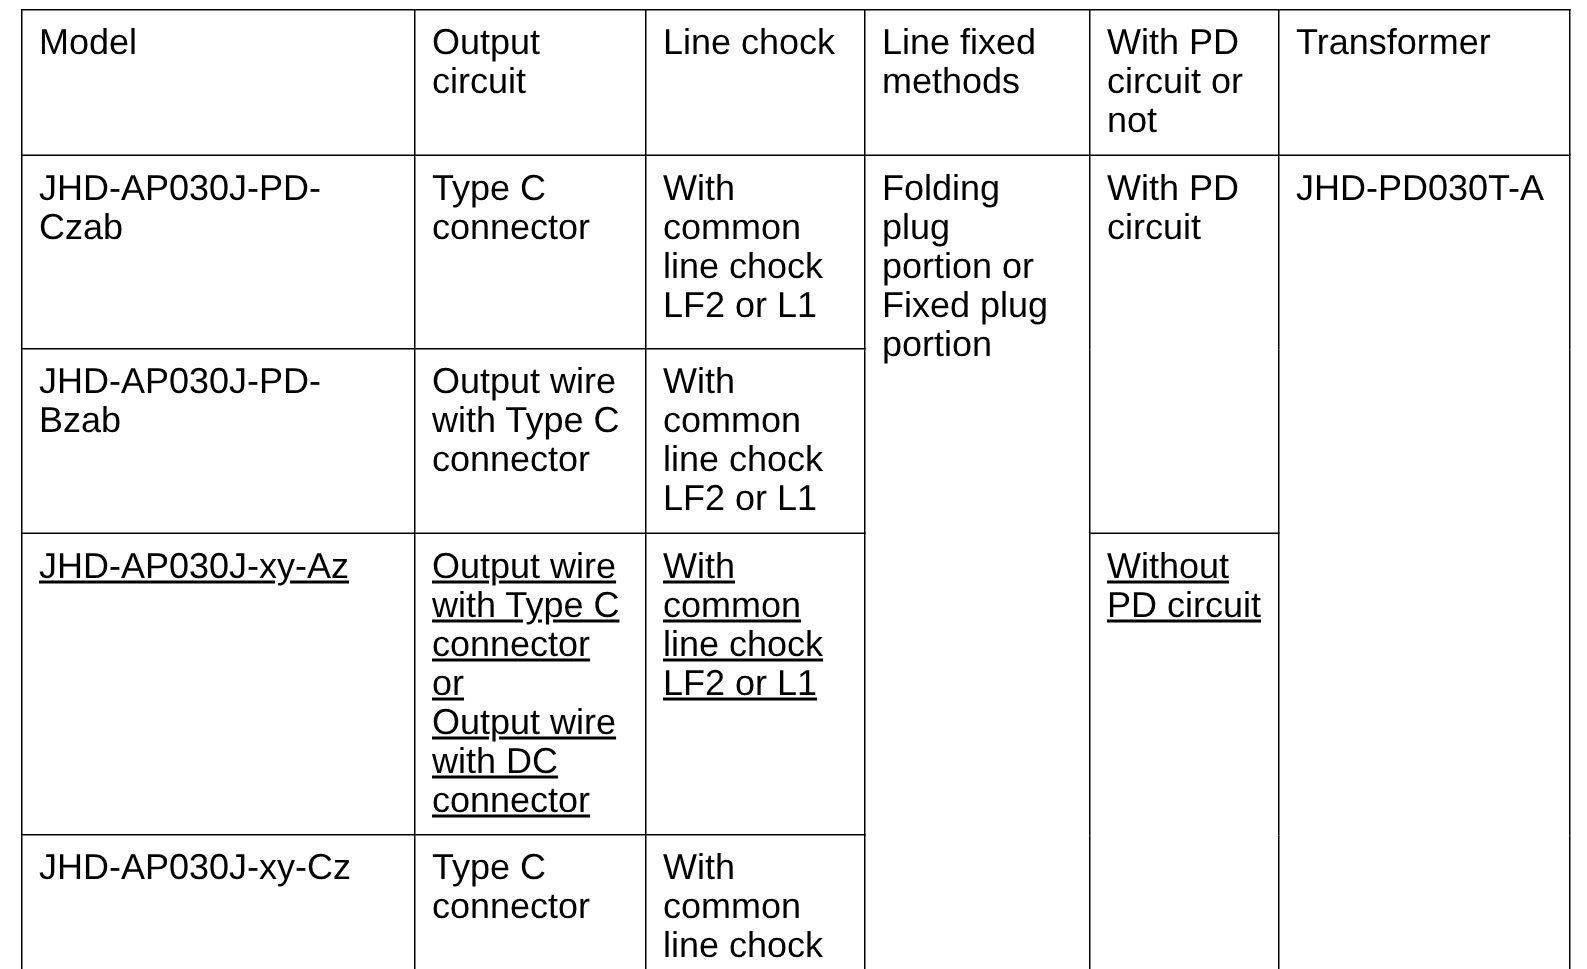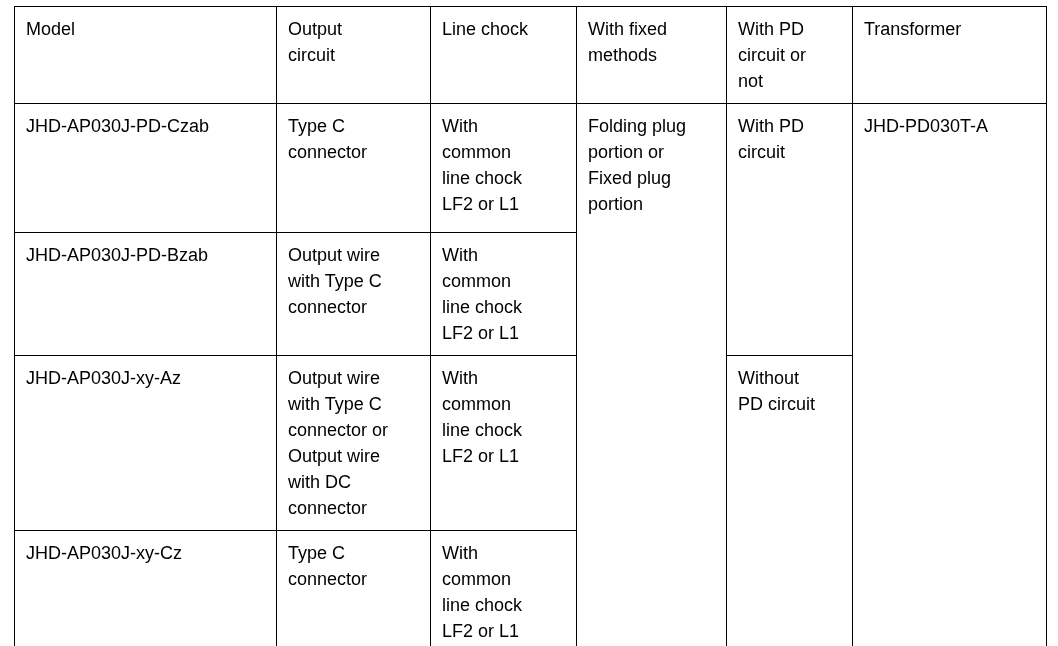--- a/index.html
+++ b/index.html
@@ -28,35 +28,35 @@
     border-collapse: collapse;
     table-layout: fixed;
     background: #ffffff;
   }
   table.spec-table td,
   table.spec-table th {
     border: 1px solid #000000;
     vertical-align: top;
     text-align: left;
     font-weight: normal;
-    font-size: 18px;
+    font-size: 24px;
     line-height: 26px;
     padding: 9px 10px 9px 11px;
     word-wrap: break-word;
     background: #ffffff;
   }
   .col-model    { width: 262px; }
   .col-output   { width: 154px; }
   .col-chock    { width: 146px; }
   .col-plug     { width: 150px; }
   .col-pd       { width: 126px; }
   .col-trans    { width: 194px; }
   .r1 td { height: 110px; }
   .r2 td { height: 102px; }
-  .r3 td { height: 152px; }
+  .r3 td { height: 152px; text-decoration: underline; }
   .r4 td { height: 106px; }
 
   .cell-text { display: block; white-space: pre-line; }
 </style>
 </head>
 <body>
 
 <div class="page">
 
   <table class="spec-table">
@@ -75,21 +75,21 @@
           <span class="cell-text">Model</span>
         </th>
         <th>
           <span class="cell-text">Output
 circuit</span>
         </th>
         <th>
           <span class="cell-text">Line chock</span>
         </th>
         <th>
-          <span class="cell-text">With fixed
+          <span class="cell-text">Line fixed
 methods</span>
         </th>
         <th>
           <span class="cell-text">With PD
 circuit or
 not</span>
         </th>
         <th>
           <span class="cell-text">Transformer</span>
         </th>

